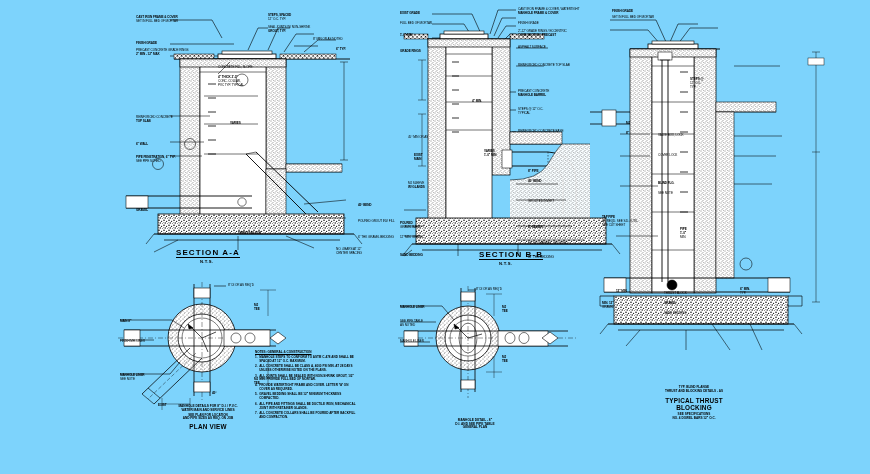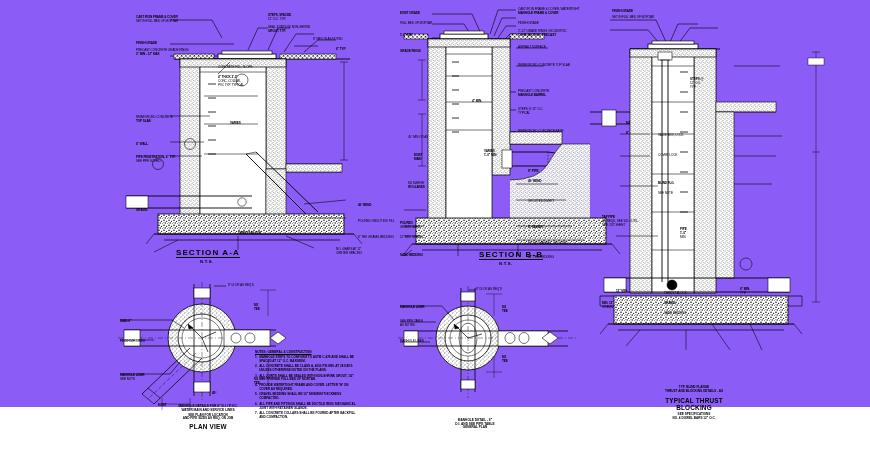--- a/index.html
+++ b/index.html
@@ -1,17 +1,17 @@
 <!DOCTYPE html>
 <html><head>
 <meta charset="utf-8">
 <style>
   html,body{margin:0;padding:0;background:#ffffff;}
   body{width:870px;height:474px;overflow:hidden;font-family:"Liberation Sans",sans-serif;}
-  #sheet{position:relative;width:870px;height:407px;background:#8b5cf6;}
+  #sheet{position:relative;width:870px;height:474px;background:#7dd3fc;}
   .view{position:absolute;}
   svg{display:block;overflow:visible;}
   .lbl{position:absolute;font-family:"Liberation Sans",sans-serif;color:#000;white-space:nowrap;
        font-size:3.1px;line-height:1.22;letter-spacing:-0.1px;font-weight:700;}
   .lbl.thin{font-weight:400;}
   .sectitle{position:absolute;font-size:8px;font-weight:700;letter-spacing:1.1px;
             border-bottom:1.1px solid #000;padding-bottom:0px;color:#000;}
   .sectsub{position:absolute;font-size:4.2px;font-weight:700;letter-spacing:.3px;color:#000;}
   .notes{position:absolute;width:104px;color:#000;}
   .notes .nt{font-size:3.05px;line-height:1.28;font-weight:700;margin-bottom:1.6px;

